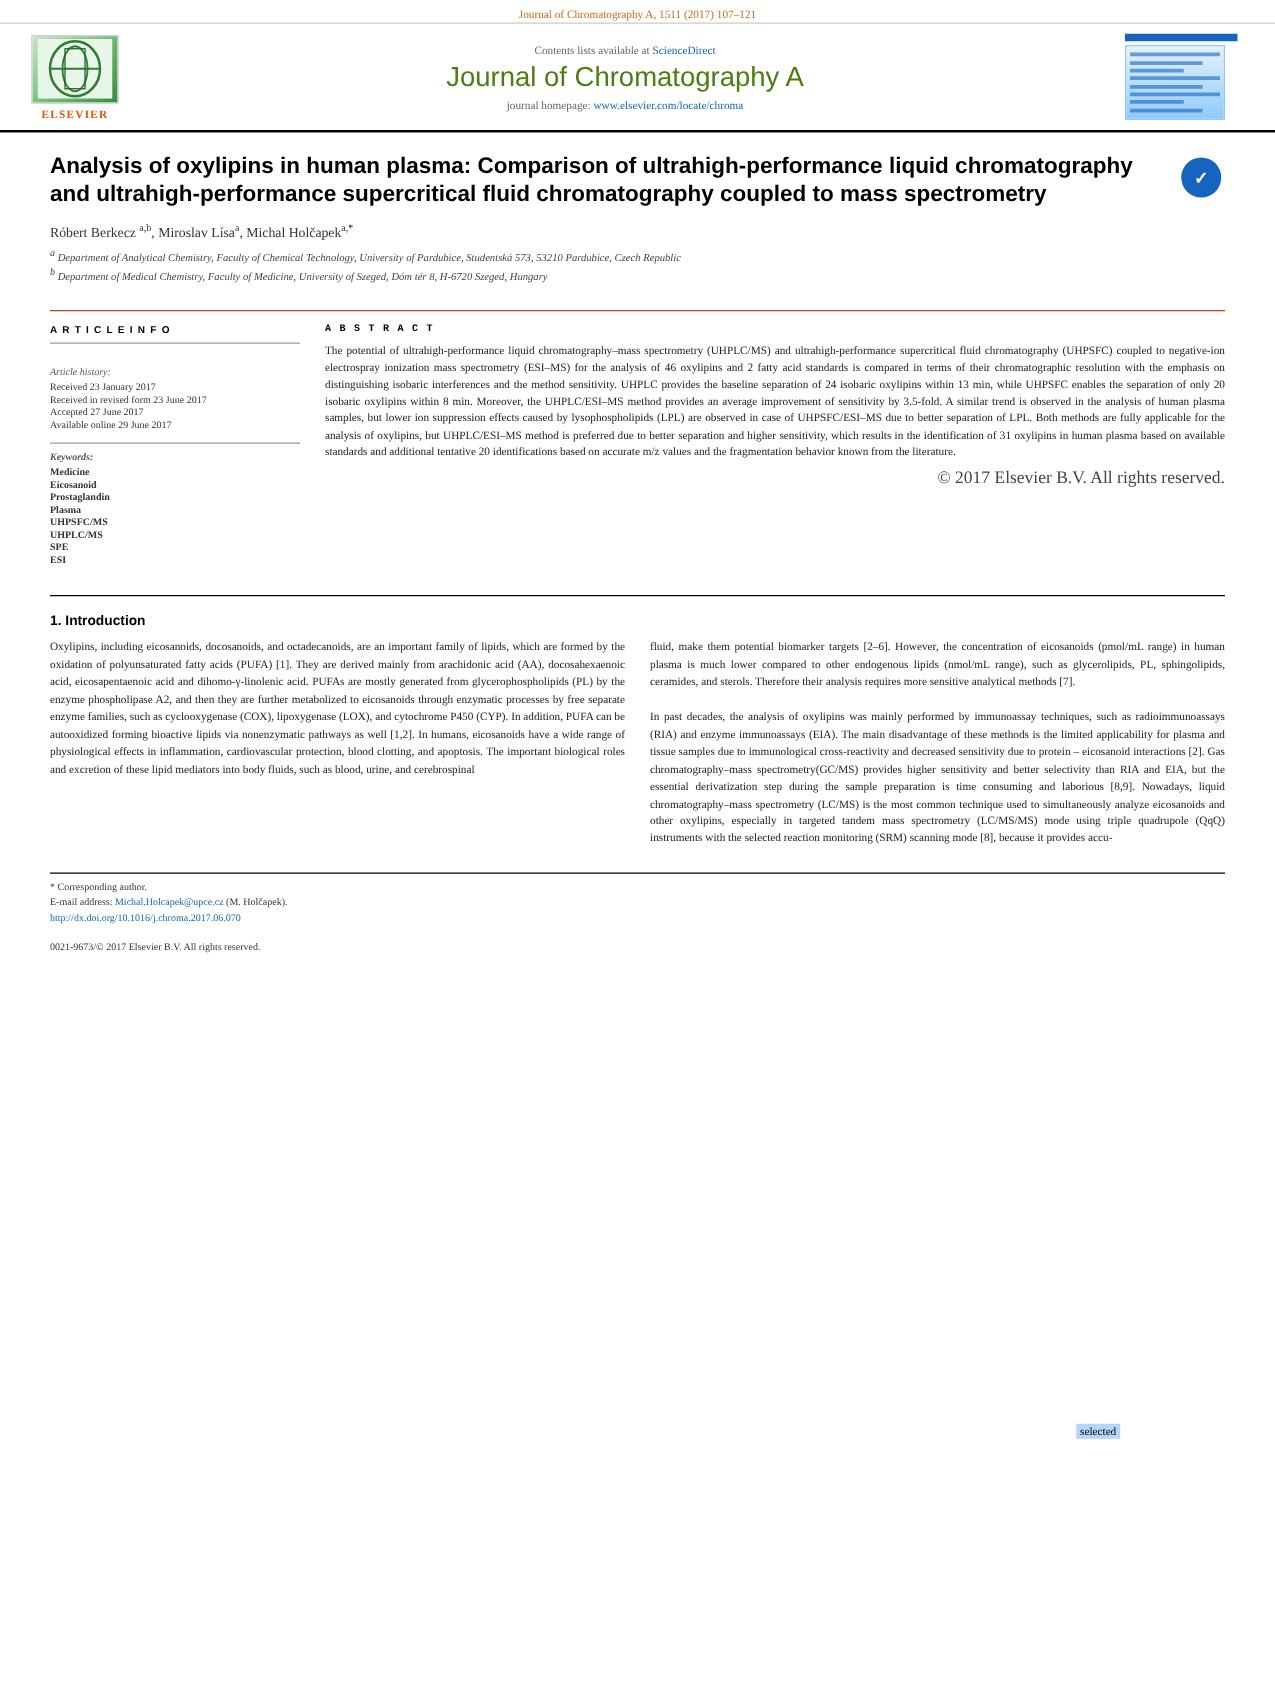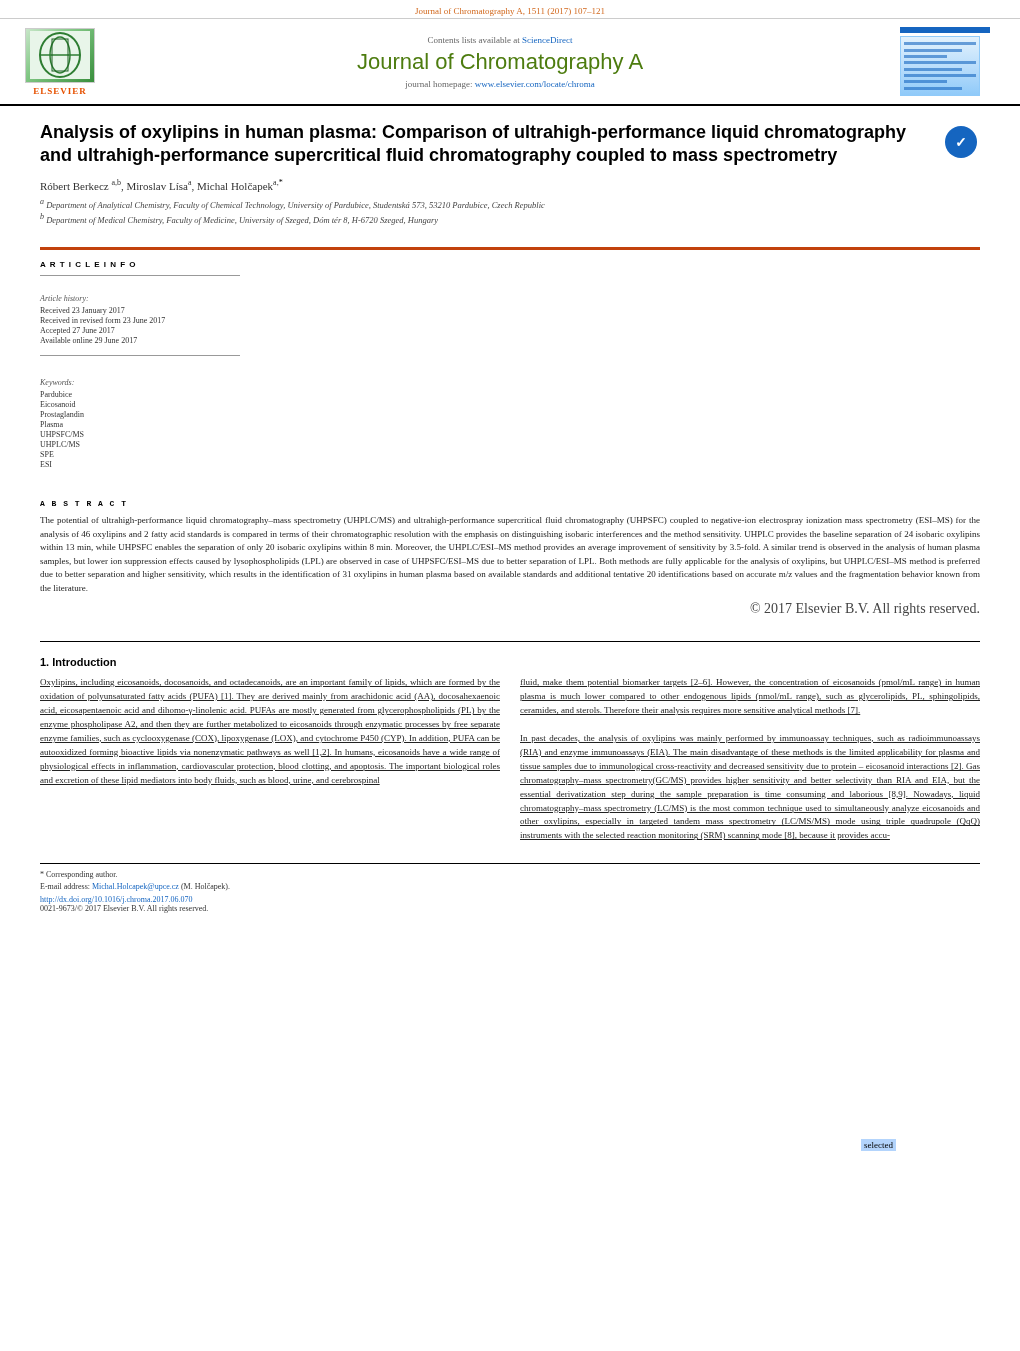--- a/index.html
+++ b/index.html
@@ -181,23 +181,22 @@
     }
     .affiliation-line {
       margin-bottom: 2px;
     }
 
     
     .two-column {
       display: flex;
       gap: 20px;
       margin-top: 10px;
-      border-top: 3px solid #c2410c;
+      border-top: 1px solid #c2410c;
       padding-top: 10px;
-      flex-direction: column;
     }
     .left-column {
       width: 200px;
       flex-shrink: 0;
     }
     .right-column {
       flex: 1;
     }
 
     
@@ -222,22 +221,23 @@
     }
     .info-line {
       font-size: 8px;
       color: #333;
       margin-bottom: 1px;
     }
 
     
     .keywords-section {
       border-top: 1px solid #999;
-      padding-top: 22px;
+      padding-top: 6px;
       margin-bottom: 10px;
+      font-weight: bold;
     }
     .keywords-label {
       font-size: 8px;
       font-style: italic;
       color: #555;
       margin-bottom: 3px;
     }
     .keyword-item {
       font-size: 8px;
       color: #333;
@@ -280,21 +280,20 @@
     .body-two-column {
       display: flex;
       gap: 20px;
     }
     .body-col {
       flex: 1;
       font-size: 9px;
       color: #222;
       line-height: 1.55;
       text-align: justify;
-      text-decoration: underline;
     }
 
     
     .section-heading {
       font-size: 11px;
       font-weight: bold;
       color: #000;
       margin-bottom: 8px;
       font-family: Arial, sans-serif;
     }
@@ -315,20 +314,21 @@
       text-decoration: none;
     }
     .footer-doi {
       font-size: 8px;
       color: #1565c0;
       margin-top: 4px;
     }
     .footer-issn {
       font-size: 8px;
       color: #333;
+      margin-top: 14px;
     }
   </style>
 </head>
 <body>
 
 <div class="journal-top-bar">
   <span>Journal of Chromatography A, 1511 (2017) 107–121</span>
 </div>
 
 <div class="header-section">
@@ -407,21 +407,21 @@
       <div class="article-info-label">A R T I C L E   I N F O</div>
       <div class="article-info-section">
         <div class="info-group-label">Article history:</div>
         <div class="info-line">Received 23 January 2017</div>
         <div class="info-line">Received in revised form 23 June 2017</div>
         <div class="info-line">Accepted 27 June 2017</div>
         <div class="info-line">Available online 29 June 2017</div>
       </div>
       <div class="keywords-section">
         <div class="keywords-label">Keywords:</div>
-        <div class="keyword-item">Pardubice</div>
+        <div class="keyword-item">Medicine</div>
         <div class="keyword-item">Eicosanoid</div>
         <div class="keyword-item">Prostaglandin</div>
         <div class="keyword-item">Plasma</div>
         <div class="keyword-item">UHPSFC/MS</div>
         <div class="keyword-item">UHPLC/MS</div>
         <div class="keyword-item">SPE</div>
         <div class="keyword-item">ESI</div>
       </div>
     </div>
 

